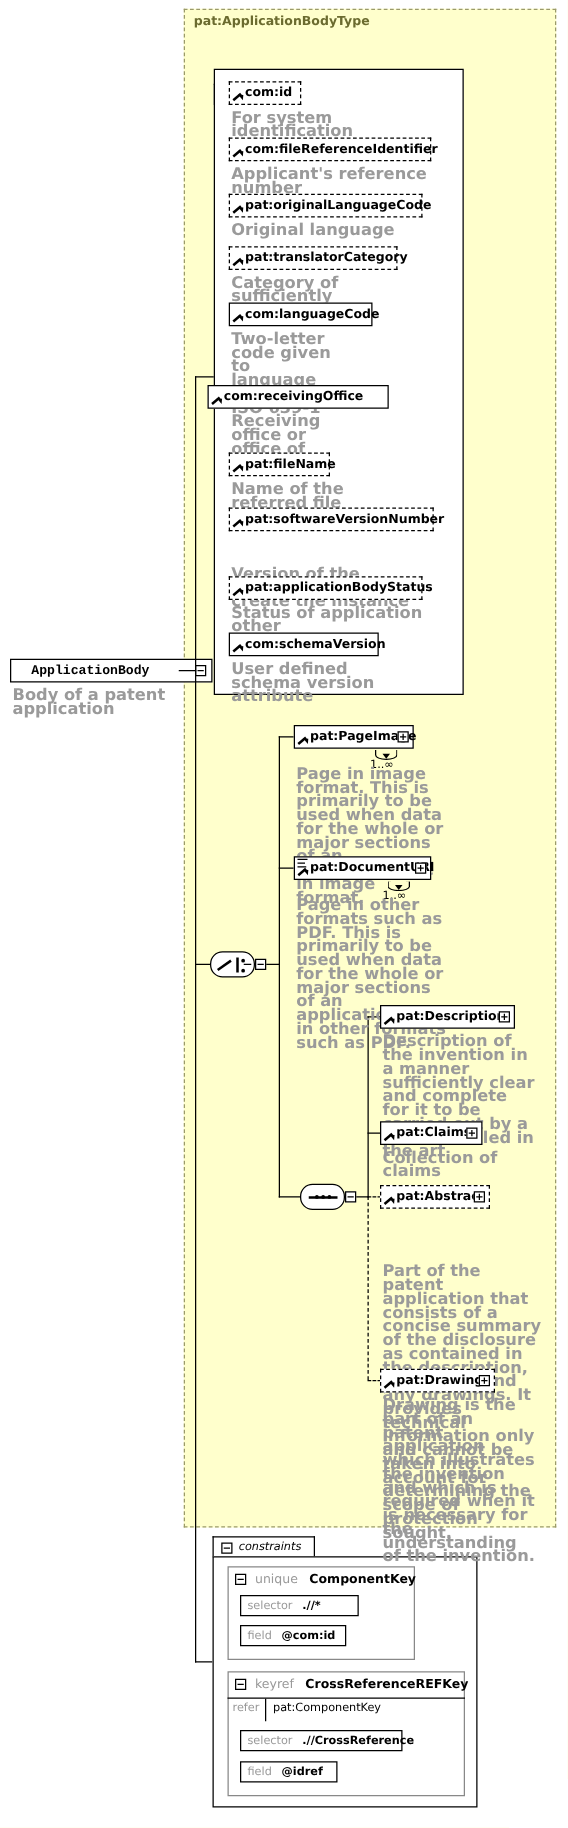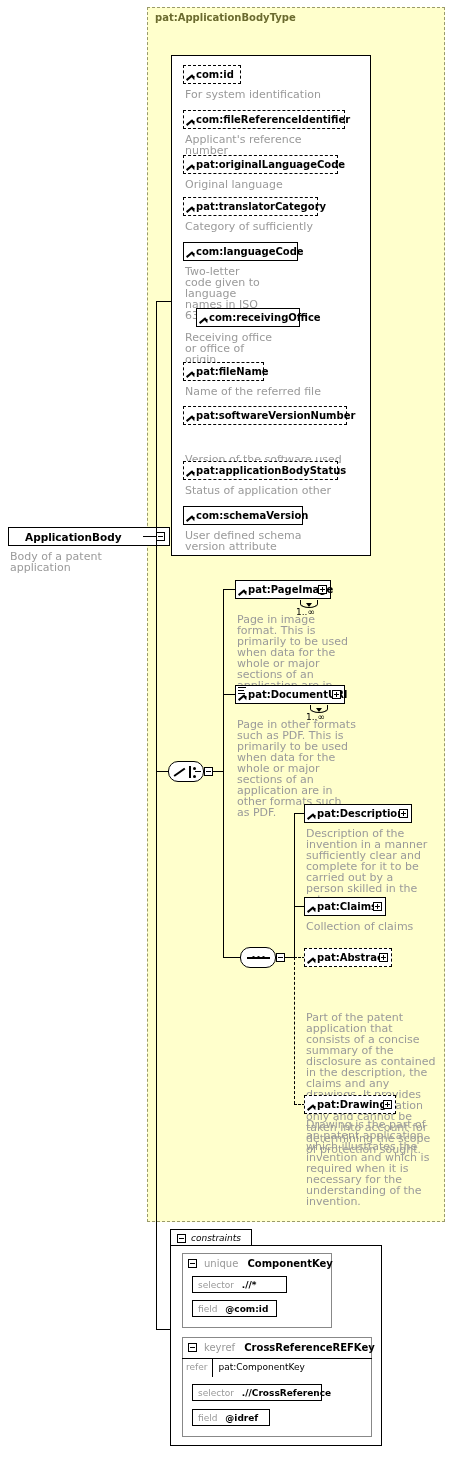--- a/index.html
+++ b/index.html
@@ -72,21 +72,21 @@
   }
   .node .docico i{
     position:absolute;left:0;width:8px;height:1px;background:#000;display:block;
   }
   .node .docico i:nth-child(1){top:0px;}
   .node .docico i:nth-child(2){top:3px;width:6px;}
   .node .docico i:nth-child(3){top:6px;width:7px;}
 
   
   .doc{
-    position:absolute;font-size:11px;line-height:11px;color:#9a9a9a;
+    position:absolute;font-size:13px;line-height:11px;color:#9a9a9a;font-weight:bold;
   }
 
   
   .mult{
     position:absolute;font-size:9px;color:#000;white-space:nowrap;
   }
   .curve{
     position:absolute;width:16px;height:7px;
     border-left:1px solid #000;border-right:1px solid #000;border-bottom:1px solid #000;
     border-radius:0 0 50% 50%;
@@ -145,21 +145,21 @@
   }
   .referrow .kw{color:#999;padding-left:4px;padding-right:5px;border-right:1px solid #000;display:inline-block;height:18px;}
   .referrow .vl{color:#000;padding-left:5px;}
 </style>
 </head>
 <body>
 
 <div class="abs" id="type-region"></div>
 <div class="abs" id="type-title">pat:ApplicationBodyType</div>
 
-<div class="node" style="left:8px;top:527px;width:162px;">
+<div class="node" style="left:8px;top:527px;width:162px;font-family:Liberation Mono, monospace;">
   <span class="shadow"></span>
   <span class="lbl" style="left:16px;font-size:10.5px;">ApplicationBody</span>
   <span class="pm" style="right:4px;top:4px;"></span>
 </div>
 <div class="doc" style="left:10px;top:551px;width:140px;">Body of a patent application</div>
 
 <div class="ln lnh abs" style="left:143px;top:536px;width:14px;"></div>
 <div class="ln lnv abs" style="left:156px;top:301px;height:1029px;"></div>
 <div class="ln lnh abs" style="left:156px;top:301px;width:16px;"></div>
 <div class="ln lnh abs" style="left:156px;top:771px;width:20px;"></div>
@@ -276,21 +276,21 @@
     <span class="arw"></span>
     <span class="lbl">pat:translatorCategory</span>
   </div>
 <div class="doc" style="left: 185px; top: 221px; width: 160px;">Category of sufficiently</div>
 <div class="node" style="left: 183px; top: 242px; width: 115px;">
     <span class="shadow"></span>
     <span class="arw"></span>
     <span class="lbl">com:languageCode</span>
   </div>
 <div class="doc" style="left: 185px; top: 266px; width: 80px;">Two-letter code given to language names in ISO 639-1</div>
-<div class="node" style="left: 196px; top: 308px; width: 104px;">
+<div class="node" style="left: 166px; top: 308px; width: 145px;">
     <span class="shadow"></span>
     <span class="arw"></span>
     <span class="lbl">com:receivingOffice</span>
   </div>
 <div class="doc" style="left: 185px; top: 332px; width: 92px;">Receiving office or office of origin</div>
 <div class="node opt" style="left: 183px; top: 362px; width: 81px;">
     <span class="shadow"></span>
     <span class="arw"></span>
     <span class="lbl">pat:fileName</span>
   </div>

